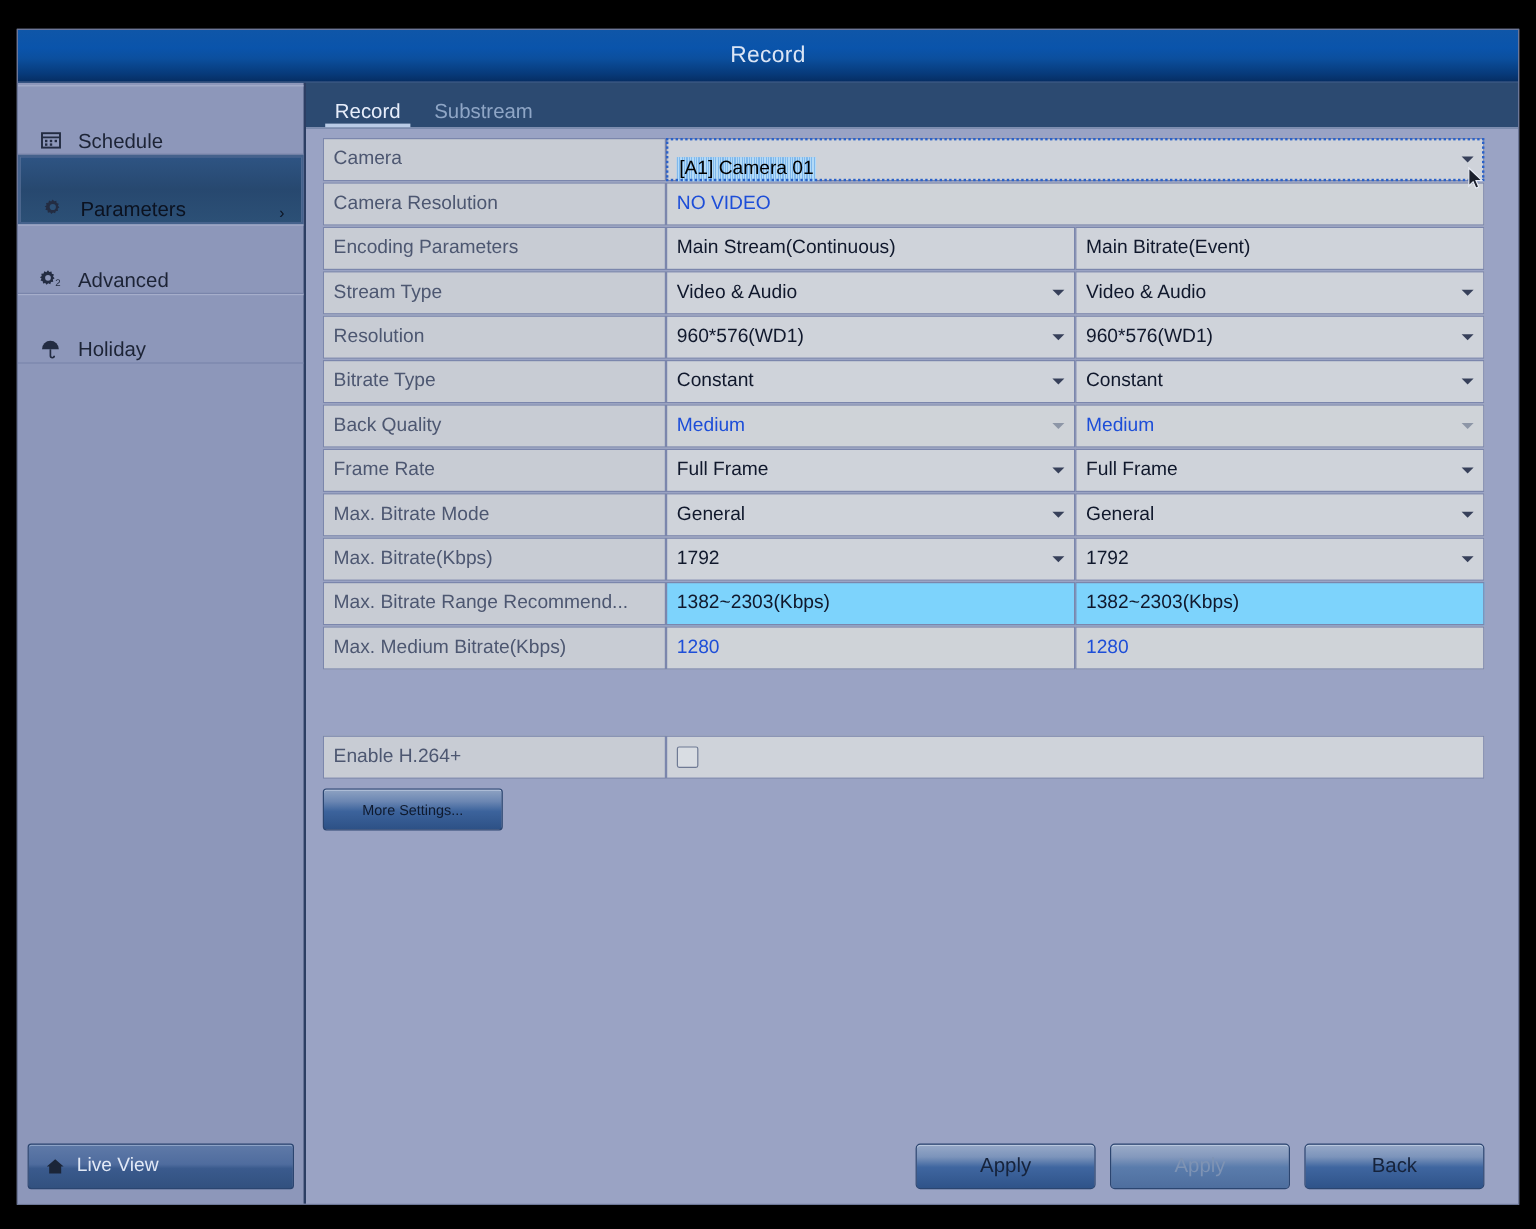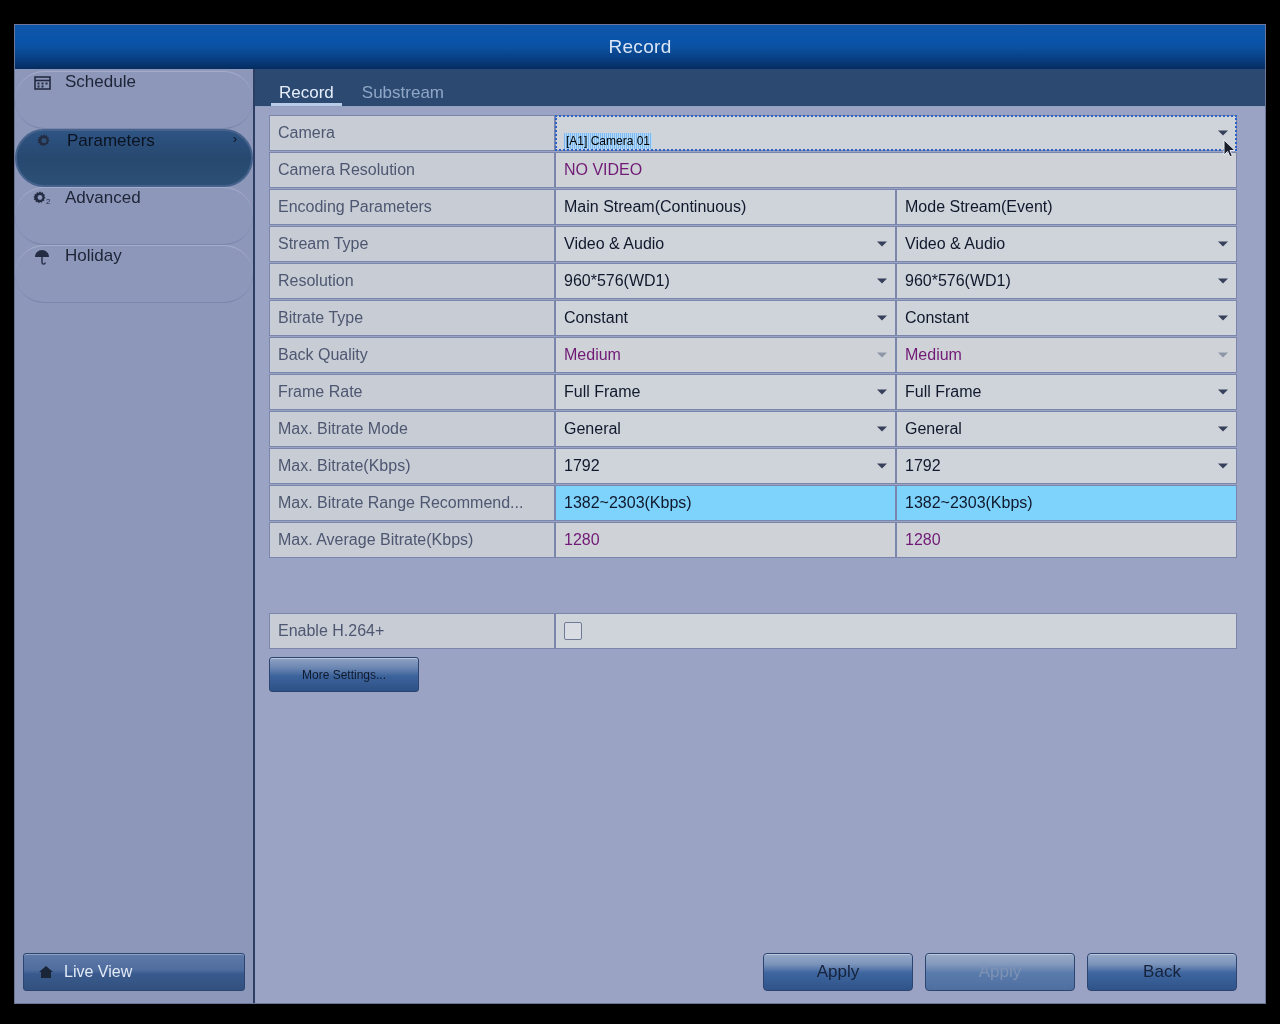--- a/index.html
+++ b/index.html
@@ -51,28 +51,27 @@
     background: #8d97ba;
     border-right: 2px solid #2c3e63;
     display: flex;
     flex-direction: column;
     padding-top: 2px;
   }
   .side-items { flex: 1 1 auto; }
   .side-item {
     height: 58px;
     display: flex;
-    align-items: flex-start;
+    align-items: flex-end;
     padding-left: 14px;
     color: #1d2436;
     font-size: 17px;
     border-bottom: 1px solid #7a85ab;
     border-top: 1px solid #a6aecb;
     position: relative;
-    border-radius: 29px;
   }
   .side-item:first-child { border-top: 1px solid #a6aecb; }
   .side-item.active {
     background: linear-gradient(to bottom, #2e5483 0%, #27486f 50%, #2c5076 100%);
     border: 2px solid #45628c;
     color: #0b1220;
     height: 58px;
   }
   .side-item .ico {
     width: 26px; height: 22px;
@@ -175,21 +174,21 @@
     align-items: center;
   }
   .val-cell {
     flex: 1 1 0;
     background: #cfd3da;
     color: #10182c;
     position: relative;
     overflow: hidden;
     white-space: nowrap;
   }
-  .val-cell.dim { color: #701a75; background: #cfd3d8; }
+  .val-cell.dim { color: #1d4ed8; background: #cfd3d8; }
   .val-cell.readonly { background: #7dd3fc; text-align: center; }
   .caret {
     position: absolute;
     right: 8px;
     top: 50%;
     transform: translateY(-50%);
     width: 0; height: 0;
     border-left: 5px solid transparent;
     border-right: 5px solid transparent;
     border-top: 5px solid #37405a;
@@ -205,21 +204,21 @@
     display: flex;
     align-items: center;
     padding: 0 8px;
     outline: 2px dotted #2b62c9;
     outline-offset: -2px;
   }
   .sel-text {
     background-color: #8fc2f0;
     background-image: repeating-linear-gradient(90deg, #7fb8ec 0px, #7fb8ec 1px, #b4daf7 1px, #b4daf7 2px);
     color: #000;
-    font-size: 12px;
+    font-size: 16px;
     padding: 1px 2px;
     margin-top: 16px;
   }
 
   
   .gap { height: 36px; }
   .gap-sm { height: 18px; }
 
   
   .cb-cell {
@@ -396,21 +395,21 @@
           </div>
 
           <div class="row">
             <div class="cell lbl-cell">
               <span>Encoding Parameters</span>
             </div>
             <div class="cell val-cell">
               <span>Main Stream(Continuous)</span>
             </div>
             <div class="cell val-cell">
-              <span>Mode Stream(Event)</span>
+              <span>Main Bitrate(Event)</span>
             </div>
           </div>
 
           <div class="row">
             <div class="cell lbl-cell">
               <span>Stream Type</span>
             </div>
             <div class="cell val-cell">
               <span>Video &amp; Audio</span>
               <span class="caret"></span>
@@ -512,21 +511,21 @@
             <div class="cell val-cell readonly">
               <span>1382~2303(Kbps)</span>
             </div>
             <div class="cell val-cell readonly">
               <span>1382~2303(Kbps)</span>
             </div>
           </div>
 
           <div class="row">
             <div class="cell lbl-cell">
-              <span>Max. Average Bitrate(Kbps)</span>
+              <span>Max. Medium Bitrate(Kbps)</span>
             </div>
             <div class="cell val-cell dim">
               <span>1280</span>
             </div>
             <div class="cell val-cell dim">
               <span>1280</span>
             </div>
           </div>
 
           <div class="gap"></div>

